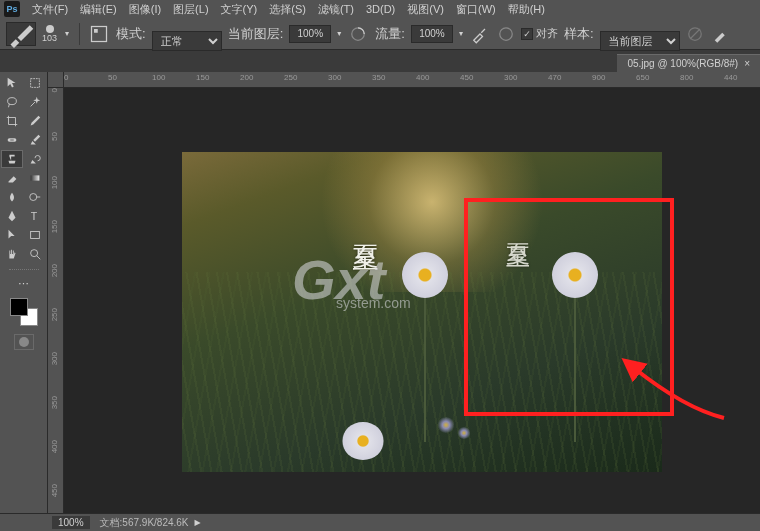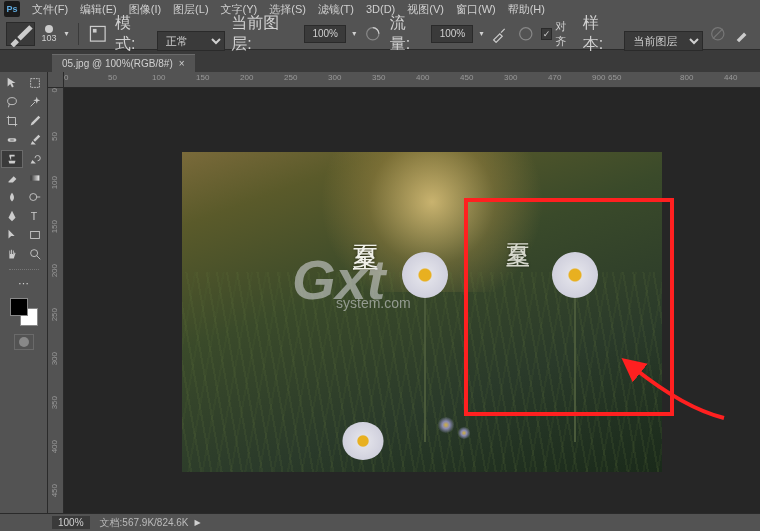--- a/index.html
+++ b/index.html
@@ -8,27 +8,27 @@
 .menubar { background: #535353; height: 18px; display: flex; align-items: center; padding: 0 4px; font-size: 11px; }
 .menubar .logo { width: 16px; height: 16px; background: #1a1a1a; border-radius: 2px; margin-right: 6px; display: flex; align-items: center; justify-content: center; color: #5ea9dd; font-weight: bold; font-size: 9px; }
 .menubar .menu-item { padding: 2px 6px; cursor: pointer; }
 
 .optionsbar { background: #535353; height: 32px; display: flex; align-items: center; padding: 0 6px; border-bottom: 1px solid #2a2a2a; gap: 4px; }
 .optionsbar .tool-preview { width: 30px; height: 24px; background: #3a3a3a; border: 1px solid #2a2a2a; display: flex; align-items: center; justify-content: center; }
 .optionsbar .brush-size { font-size: 9px; line-height: 10px; padding: 0 2px; }
 .optionsbar .chev { font-size: 8px; padding: 0 2px; }
 .optionsbar .sep { width: 1px; height: 22px; background: #3a3a3a; margin: 0 4px; }
 .optionsbar .icon-btn { width: 22px; height: 22px; display: flex; align-items: center; justify-content: center; border: 1px solid transparent; cursor: pointer; }
-.optionsbar .label { font-size: 16px; padding: 0 2px; }
+.optionsbar .label { font-size: 13px; padding: 0 2px; }
 .optionsbar select, .optionsbar .dropdown { background: #3a3a3a; color: #d0d0d0; border: 1px solid #2a2a2a; height: 20px; font-size: 11px; padding: 0 4px; margin-top: 14px; }
 .optionsbar .num-input { background: #3a3a3a; color: #d0d0d0; border: 1px solid #2a2a2a; height: 18px; width: 42px; font-size: 10px; text-align: center; }
 .optionsbar .checkbox { display: inline-flex; align-items: center; gap: 3px; }
 .optionsbar .checkbox .box { width: 12px; height: 12px; background: #3a3a3a; border: 1px solid #2a2a2a; display: flex; align-items: center; justify-content: center; font-size: 9px; }
 
-.tabbar { background: #3a3a3a; height: 22px; display: flex; align-items: flex-end; padding-left: 52px; }
+.tabbar { background: #3a3a3a; height: 22px; display: flex; align-items: flex-end; padding-left: 52px; justify-content: flex-end; }
 .tabbar .tab { background: #535353; color: #d0d0d0; padding: 3px 10px; font-size: 10px; border-top: 1px solid #6a6a6a; display: flex; align-items: center; gap: 6px; }
 .tabbar .tab .close { font-size: 10px; cursor: pointer; }
 
 .workspace { position: absolute; top: 72px; left: 0; right: 0; bottom: 18px; display: flex; }
 
 .toolbar { width: 48px; background: #535353; border-right: 1px solid #2a2a2a; display: flex; flex-direction: column; align-items: center; padding-top: 2px; }
 .toolbar .tool-grid { display: grid; grid-template-columns: 22px 22px; gap: 1px; }
 .toolbar .tool { width: 22px; height: 18px; display: flex; align-items: center; justify-content: center; cursor: pointer; position: relative; }
 .toolbar .tool.active { background: #3a3a3a; border: 1px solid #6a6a6a; }
 .toolbar .tool svg { width: 14px; height: 14px; }
@@ -297,21 +297,21 @@
         <span class="tick" style="left: 132px;">150</span>
         <span class="tick" style="left: 176px;">200</span>
         <span class="tick" style="left: 220px;">250</span>
         <span class="tick" style="left: 264px;">300</span>
         <span class="tick" style="left: 308px;">350</span>
         <span class="tick" style="left: 352px;">400</span>
         <span class="tick" style="left: 396px;">450</span>
         <span class="tick" style="left: 440px;">300</span>
         <span class="tick" style="left: 484px;">470</span>
         <span class="tick" style="left: 528px;">900</span>
-        <span class="tick" style="left: 544px;">650</span>
+        <span class="tick" style="left: 572px;">650</span>
         <span class="tick" style="left: 616px;">800</span>
         <span class="tick" style="left: 660px;">440</span>
       </div>
     <div class="ruler-v" id="ruler-v">
         <span class="tick" style="top: 0px;">0</span>
         <span class="tick" style="top: 44px;">50</span>
         <span class="tick" style="top: 88px;">100</span>
         <span class="tick" style="top: 132px;">150</span>
         <span class="tick" style="top: 176px;">200</span>
         <span class="tick" style="top: 220px;">250</span>

